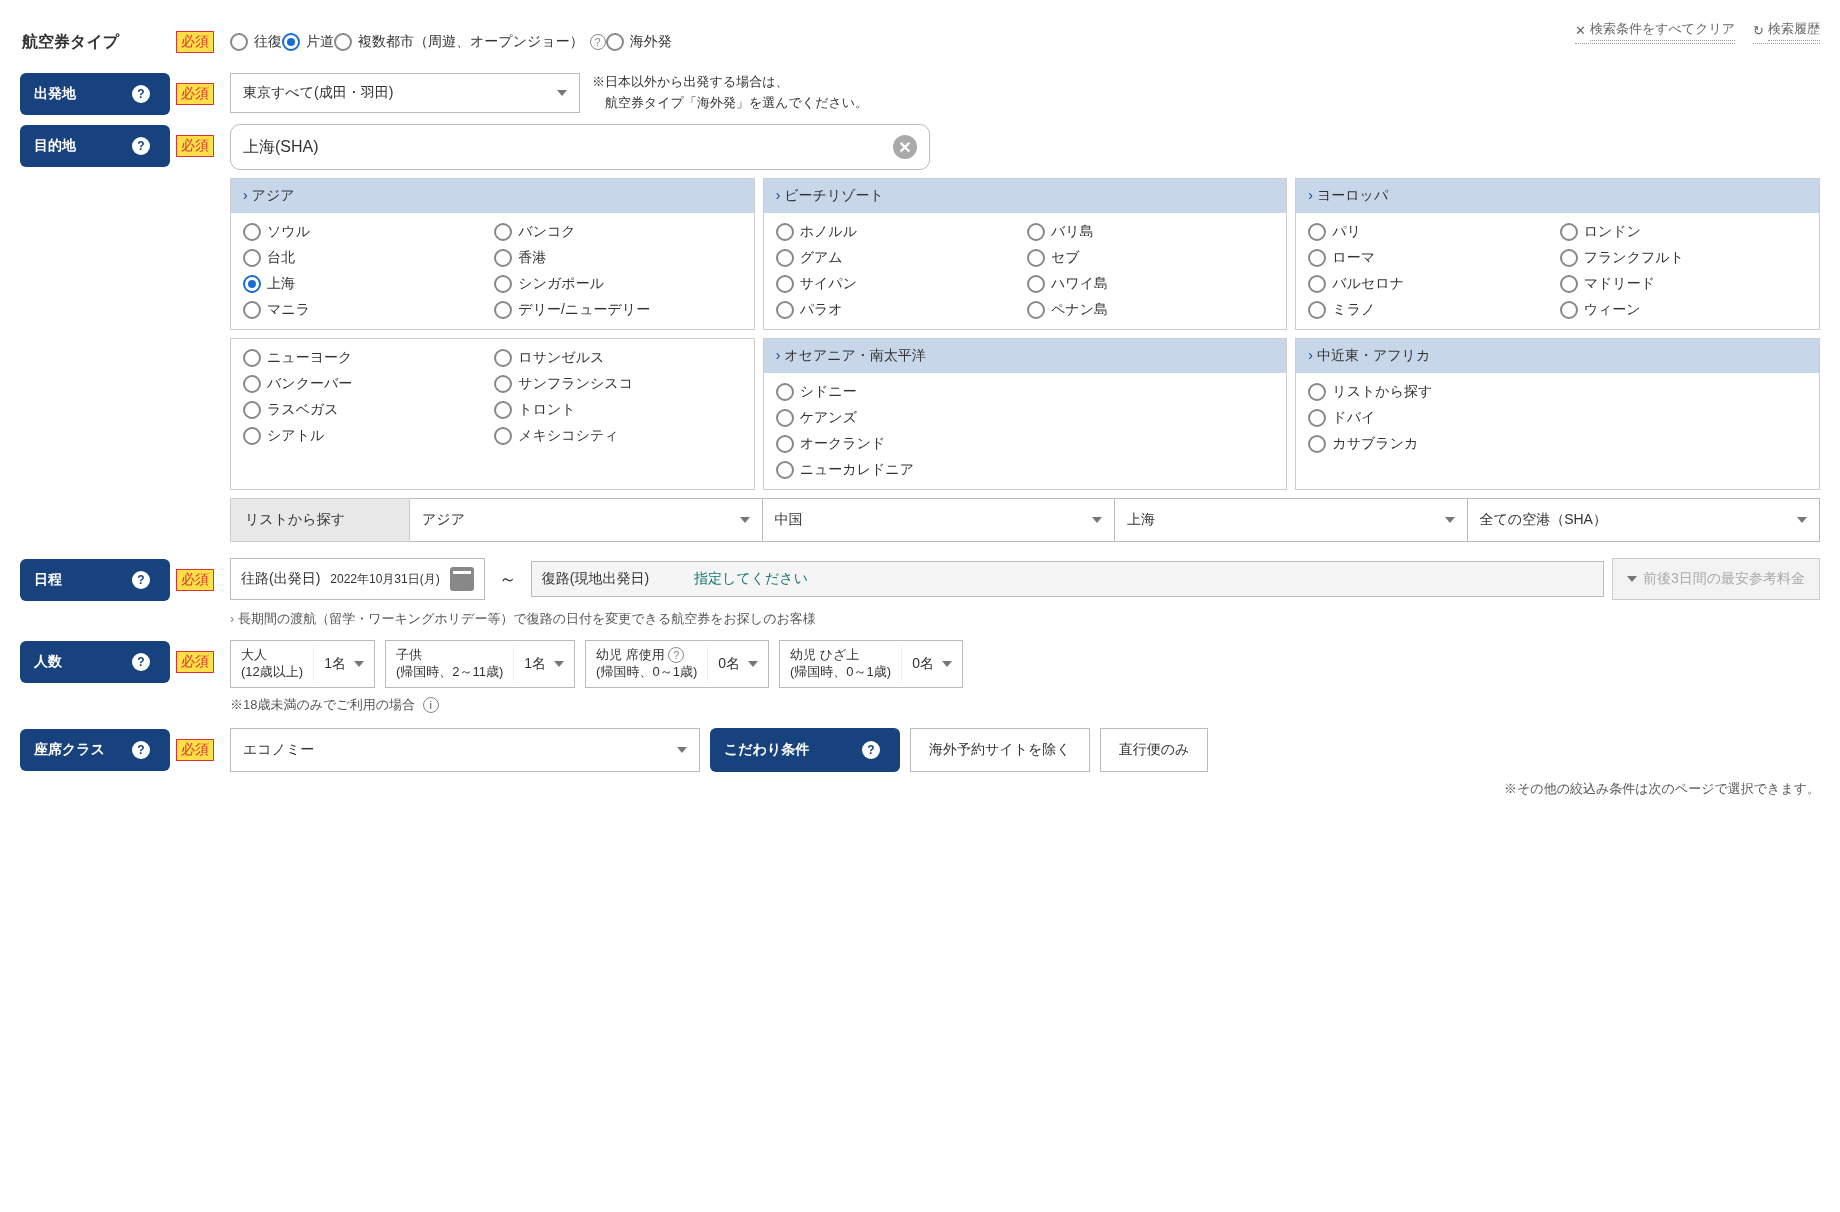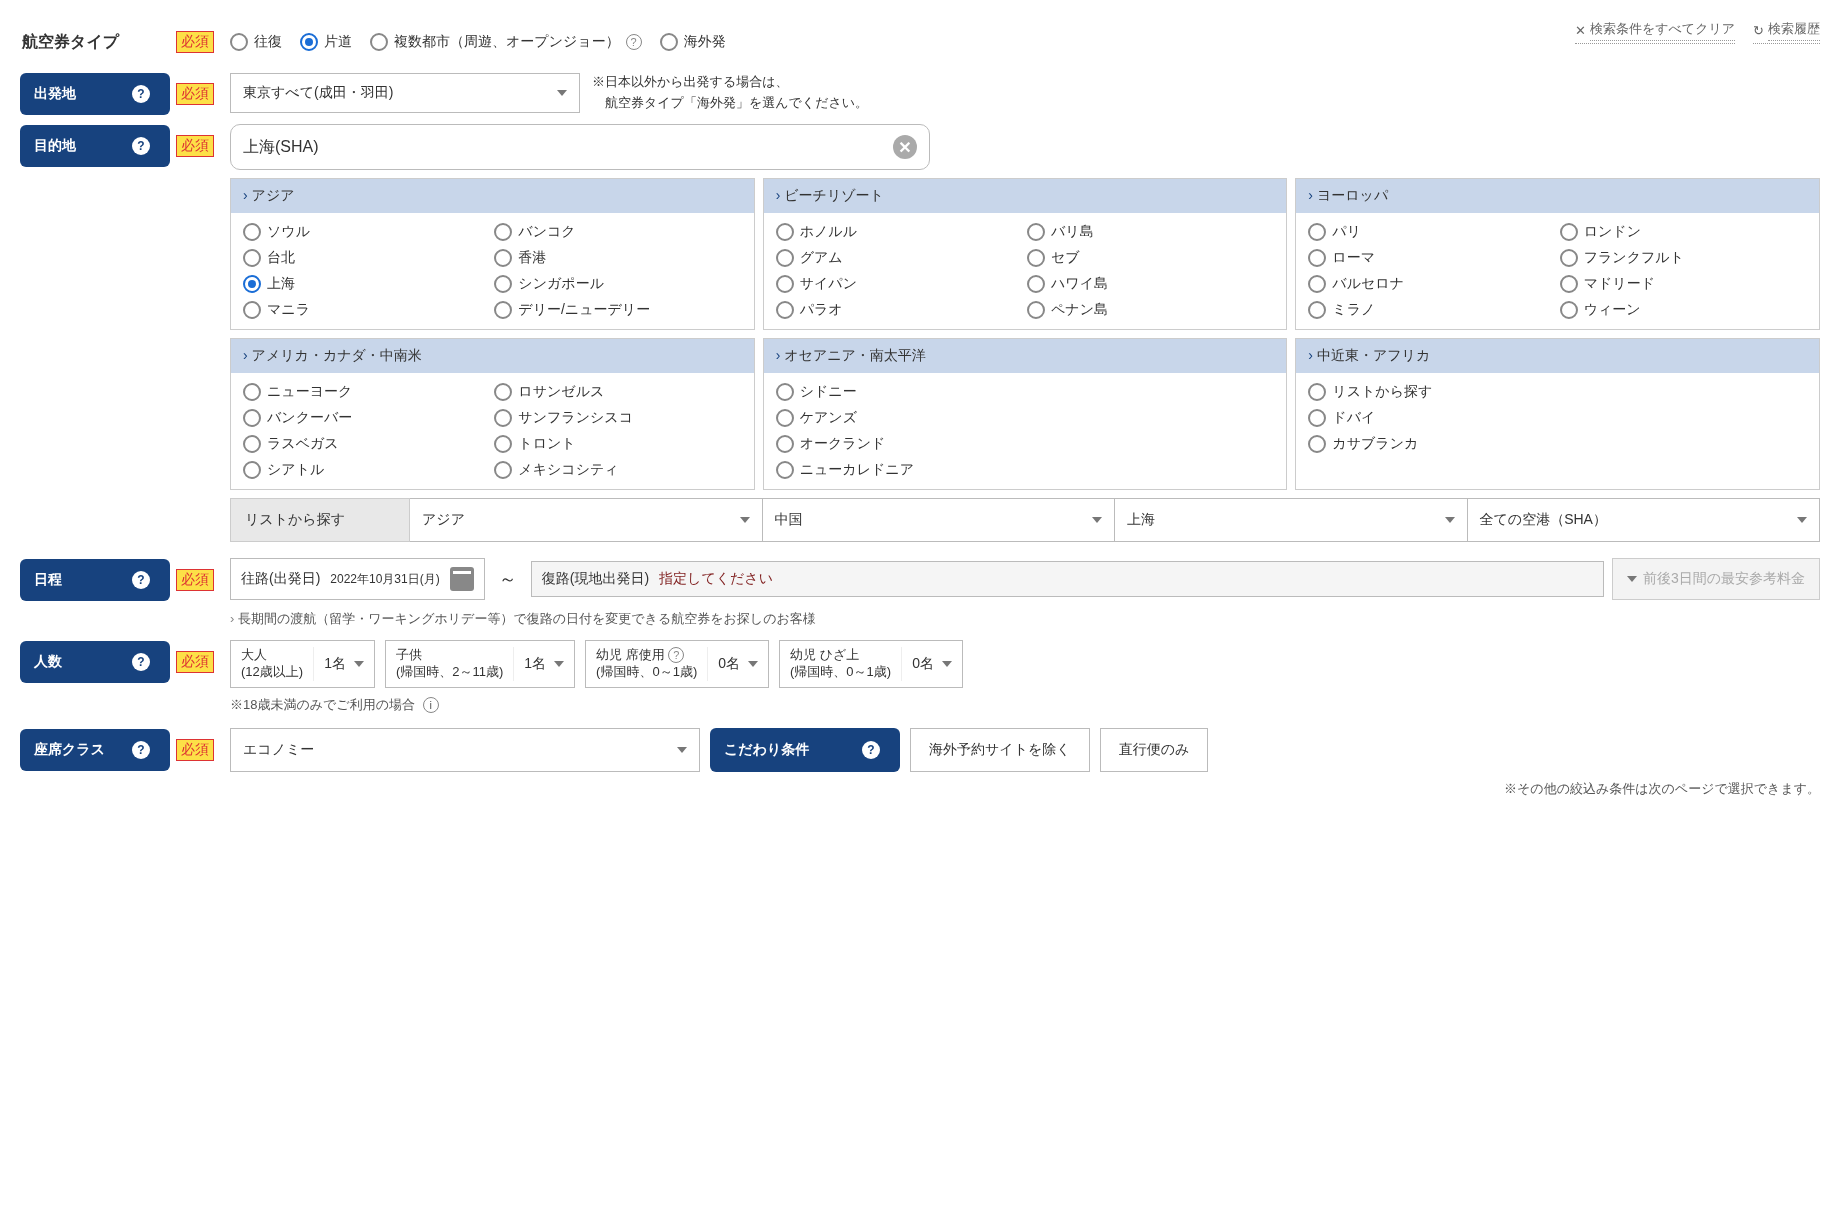--- a/index.html
+++ b/index.html
@@ -7,21 +7,21 @@
 .row { display: flex; align-items: flex-start; margin-bottom: 8px; }
 .label-col { width: 210px; display: flex; align-items: center; min-height: 44px; }
 .label-blue { background: #17427e; color: #fff; padding: 12px 14px; font-weight: bold; width: 150px; display: flex; align-items: center; border-radius: 6px; }
 .label-plain { font-size: 16px; font-weight: bold; padding-left: 2px; width: 150px; }
 .help-icon { width: 18px; height: 18px; border-radius: 50%; background: #fff; color: #17427e; display: inline-flex; align-items: center; justify-content: center; font-size: 12px; font-weight: bold; margin-left: auto; margin-right: 6px; border:1px solid #17427e; }
 .label-blue .help-icon { background:#fff; color:#17427e; border:none; }
 .req { border: 1px solid #d33; color: #d33; font-size: 14px; padding: 1px 4px; margin-left: 6px; background:#fde047; }
 .content-col { flex: 1; }
 .top-actions { margin-left: auto; display: flex; gap: 18px; color: #666; font-size: 13px; }
 .top-actions span { border-bottom: 1px dotted #999; padding-bottom: 2px; cursor: pointer; display:flex; align-items:center; gap:4px; }
-.radio-row { display: flex; align-items: center; gap: 18px; flex-wrap: wrap; min-height:44px; }
+.radio-row { display: flex; align-items: center; flex-wrap: wrap; min-height:44px; }
 .radio-item { display: flex; align-items: center; gap: 6px; cursor: pointer; }
 .radio { width: 18px; height: 18px; border: 2px solid #888; border-radius: 50%; position: relative; flex-shrink:0; }
 .radio.checked { border-color: #1a6dd6; }
 .radio.checked::after { content: ""; position: absolute; inset: 3px; background: #1a6dd6; border-radius: 50%; }
 .q-circle { width:16px; height:16px; border-radius:50%; border:1px solid #888; color:#888; display:inline-flex; align-items:center; justify-content:center; font-size:11px; }
 .select-box { border: 1px solid #bbb; padding: 10px 12px; display: flex; align-items: center; background: #fff; position:relative; }
 .select-box .caret { margin-left: auto; }
 .caret { width: 0; height: 0; border-left: 5px solid transparent; border-right: 5px solid transparent; border-top: 6px solid #777; }
 .input-box { border: 1px solid #bbb; padding: 10px 12px; display: flex; align-items: center; background: #fff; font-size:16px; }
 .clear-x { width: 24px; height: 24px; border-radius: 50%; background: #aaa; color: #fff; display: flex; align-items: center; justify-content: center; margin-left: auto; cursor: pointer; font-weight:bold; }
@@ -35,21 +35,21 @@
 .list-row { display: flex; align-items: stretch; margin-left:210px; margin-bottom:16px; }
 .list-label { background: #e8e8e8; padding: 12px 14px; width: 180px; border:1px solid #ccc; }
 .list-row .select-box { flex: 1; border-left:none; }
 .list-row .select-box + .select-box { }
 .date-row { display:flex; align-items:center; gap:8px; }
 .date-box { border:1px solid #bbb; padding:8px 10px; display:flex; align-items:center; gap:10px; background:#fff; }
 .cal-icon { width:24px; height:24px; background:#888; border-radius:3px; position:relative; }
 .cal-icon::before { content:""; position:absolute; top:4px; left:3px; right:3px; height:3px; background:#fff; }
 .tilde { font-size:18px; padding:0 6px; }
 .return-box { border:1px solid #bbb; padding:8px 10px; display:flex; align-items:center; gap:10px; background:#f5f5f5; color:#333; flex:1; }
-.return-box .ph { color:#7f1d1d; }
+.return-box .ph { color:#0f766e;margin-left:35px; }
 .price-btn { border:1px solid #ccc; background:#f3f3f3; color:#aaa; padding:11px 14px; display:flex; align-items:center; gap:6px; }
 .sub-note { color:#555; font-size:13px; margin-left:210px; margin-top:4px; margin-bottom:12px; }
 .sub-note::before { content:"› "; color:#888; }
 .pax-row { display:flex; gap:10px; }
 .pax-box { border:1px solid #bbb; display:flex; align-items:center; background:#fff; }
 .pax-label { padding:6px 10px; font-size:13px; line-height:1.3; }
 .pax-sel { padding:8px 10px; display:flex; align-items:center; gap:8px; border-left:1px solid #eee; }
 .info-i { width:16px; height:16px; border-radius:50%; border:1px solid #888; display:inline-flex; align-items:center; justify-content:center; font-size:11px; margin-left:4px; }
 .bottom-row { display:flex; align-items:stretch; gap:10px; }
 .kodawari { width:190px; }
@@ -232,21 +232,20 @@
           <span class="radio"></span>
           <span>ミラノ</span>
         </div>
         <div class="radio-item">
           <span class="radio"></span>
           <span>ウィーン</span>
         </div>
       </div>
     </div>
     <div class="region-box">
-      <div class="region-head">アメリカ・カナダ・中南米</div>
       <div class="region-body">
         <div class="radio-item">
           <span class="radio"></span>
           <span>ニューヨーク</span>
         </div>
         <div class="radio-item">
           <span class="radio"></span>
           <span>ロサンゼルス</span>
         </div>
         <div class="radio-item">

